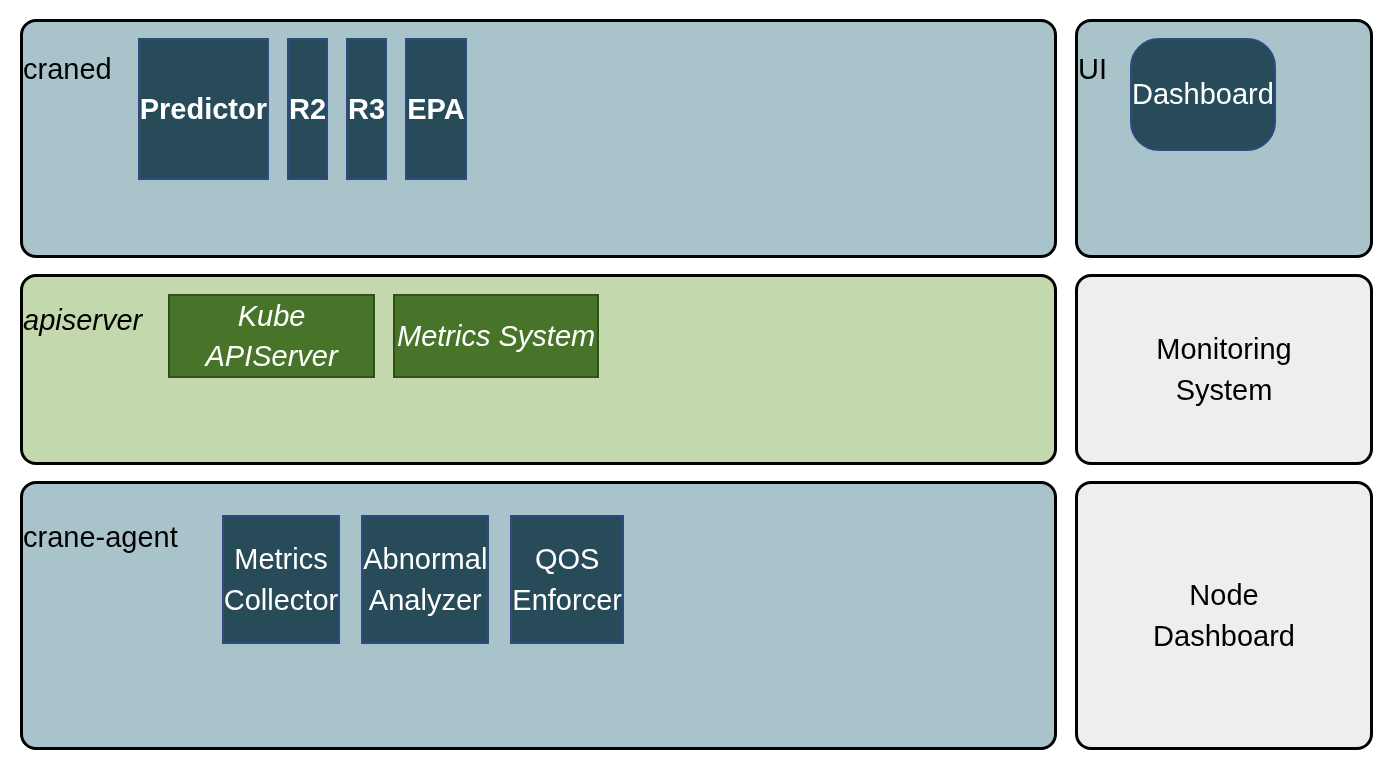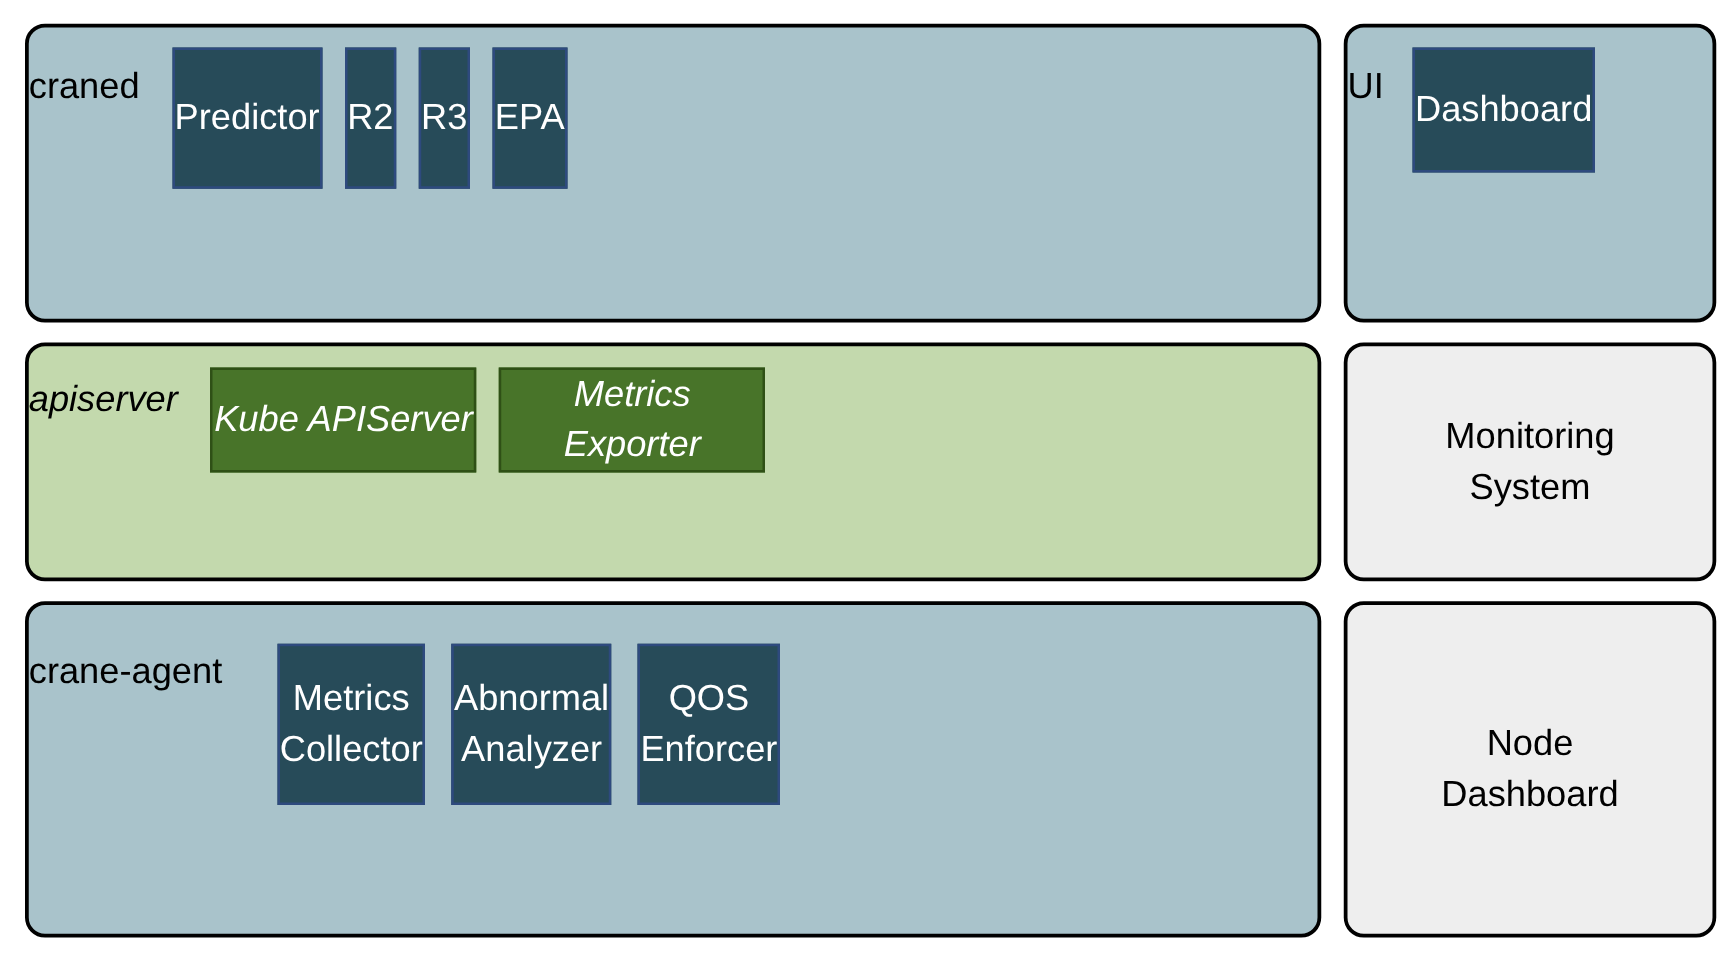--- a/index.html
+++ b/index.html
@@ -73,26 +73,26 @@
   .node.green-node {
     background: var(--green-node-bg);
     border: 2px solid var(--green-node-border);
   }
   .node-label { display: inline-block; }
   .wrap { width: min-content; margin: 0 auto; }
 
   
   .g-craned .group-title { padding-top: 30px; }
   .g-craned .nodes { margin-top: 16px; padding: 0 26px; }
-  .g-craned .node { height: 113px; }
+  .g-craned .node { height: 142px; font-weight: bold; }
 
   
   .g-ui .group-title { padding-top: 30px; }
   .g-ui .nodes { margin-top: 16px; padding: 0 23px; }
-  .g-ui .node { height: 100px; }
+  .g-ui .node { height: 113px; border-radius: 29px; }
 
   
   .g-apiserver .group-title { padding-top: 26px; }
   .g-apiserver .nodes { margin-top: 17px; padding: 0 26px; }
   .g-apiserver .node { height: 84px; }
 
   
   .g-agent .group-title { padding-top: 36px; }
   .g-agent .nodes { margin-top: 31px; padding: 0 44px; gap: 21px; border-radius: 15px; }
   .g-agent .node { height: 129px; }
@@ -137,21 +137,21 @@
     </div>
   </section>
 
   <section class="group green g-apiserver" style="grid-area: apiserver; font-style: italic;">
     <div class="group-title">apiserver</div>
     <div class="nodes">
       <div class="node green-node">
         <span class="node-label">Kube APIServer</span>
       </div>
       <div class="node green-node">
-        <span class="node-label">Metrics Exporter</span>
+        <span class="node-label">Metrics System</span>
       </div>
     </div>
   </section>
 
   <section class="group plain" style="grid-area: monitoring;">
     <div class="plain-label wrap">Monitoring System</div>
   </section>
 
   <section class="group teal g-agent" style="grid-area: agent;">
     <div class="group-title">crane-agent</div>

